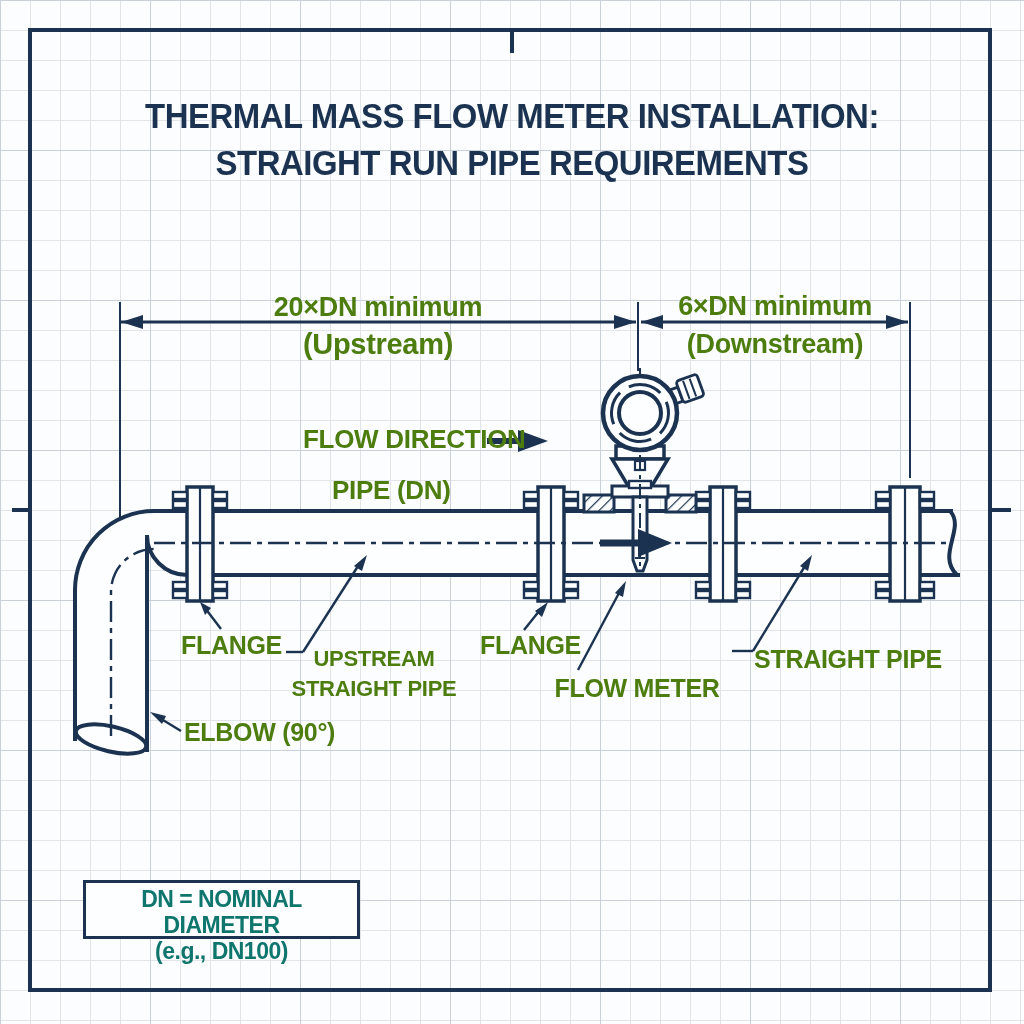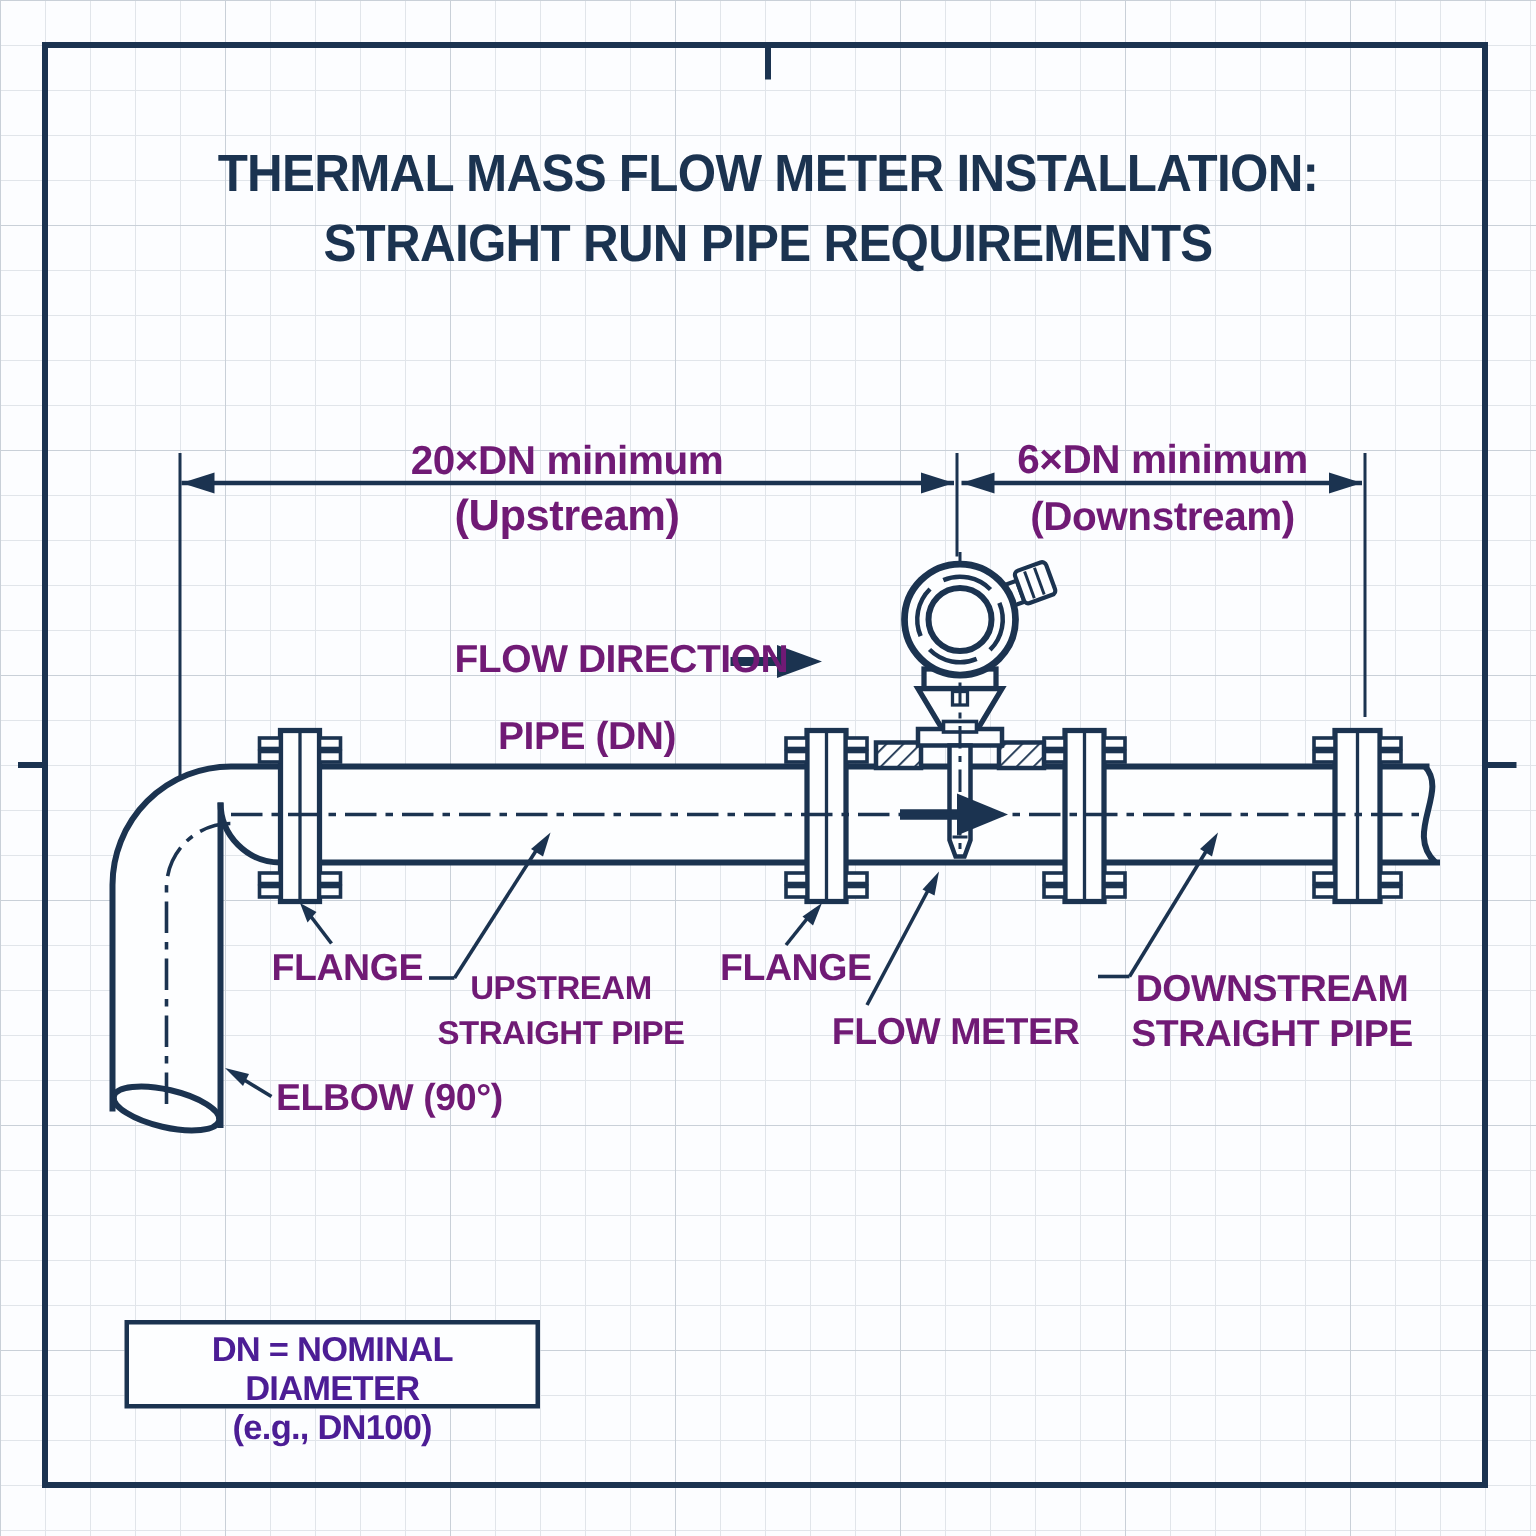--- a/index.html
+++ b/index.html
@@ -8,33 +8,33 @@
     font-family:"Liberation Sans", sans-serif;
     background-color:#fcfdff;
     background-image:
       linear-gradient(to right, #c9d0d8 1px, transparent 1px),
       linear-gradient(to bottom, #c9d0d8 1px, transparent 1px),
       linear-gradient(to right, #e1e5ea 1px, transparent 1px),
       linear-gradient(to bottom, #e1e5ea 1px, transparent 1px);
     background-size:150px 150px,150px 150px,30px 30px,30px 30px;
   }
   .lbl{
-    position:absolute;color:#701a75;font-weight:bold;letter-spacing:-0.3px;
+    position:absolute;color:#4d7c0f;font-weight:bold;letter-spacing:-0.3px;
     white-space:nowrap;line-height:1.15;
   }
   .centered{transform:translateX(-50%);text-align:center;}
   #title-block{
     position:absolute;left:0;top:92px;width:1024px;text-align:center;
     color:#1b3350;font-weight:bold;font-size:35px;line-height:47px;
     letter-spacing:-0.5px;transform:scaleX(0.94);
   }
   #legend-box{
     position:absolute;left:83px;top:880px;width:277px;height:59px;
     border:3px solid #1b3350;background:#fdfeff;box-sizing:border-box;
-    color:#4c1d95;font-weight:bold;font-size:23px;line-height:26px;
+    color:#0f766e;font-weight:bold;font-size:23px;line-height:26px;
     text-align:center;padding-top:3px;letter-spacing:-0.5px;
   }
   svg{position:absolute;left:0;top:0;}
 </style>
 </head>
 <body>
 
 <svg width="1024" height="1024" viewBox="0 0 1024 1024">
   <defs>
     <pattern id="hatch" width="8" height="8" patternUnits="userSpaceOnUse" patternTransform="rotate(45)">
@@ -235,21 +235,20 @@
 <div class="lbl centered" style="left:374px;top:644px;font-size:22px;line-height:30px;">
   <div>UPSTREAM</div>
   <div>STRAIGHT PIPE</div>
 </div>
 
 <div class="lbl centered" style="left:637px;top:674px;font-size:25px;line-height:29px;">
   <div>FLOW METER</div>
 </div>
 
 <div class="lbl centered" style="left:848px;top:644px;font-size:25px;line-height:30px;">
-  <div>DOWNSTREAM</div>
   <div>STRAIGHT PIPE</div>
 </div>
 
 <div class="lbl" style="left:184px;top:718px;font-size:25px;">ELBOW (90°)</div>
 
 <div id="legend-box">
   <div>DN = NOMINAL DIAMETER</div>
   <div>(e.g., DN100)</div>
 </div>
 

